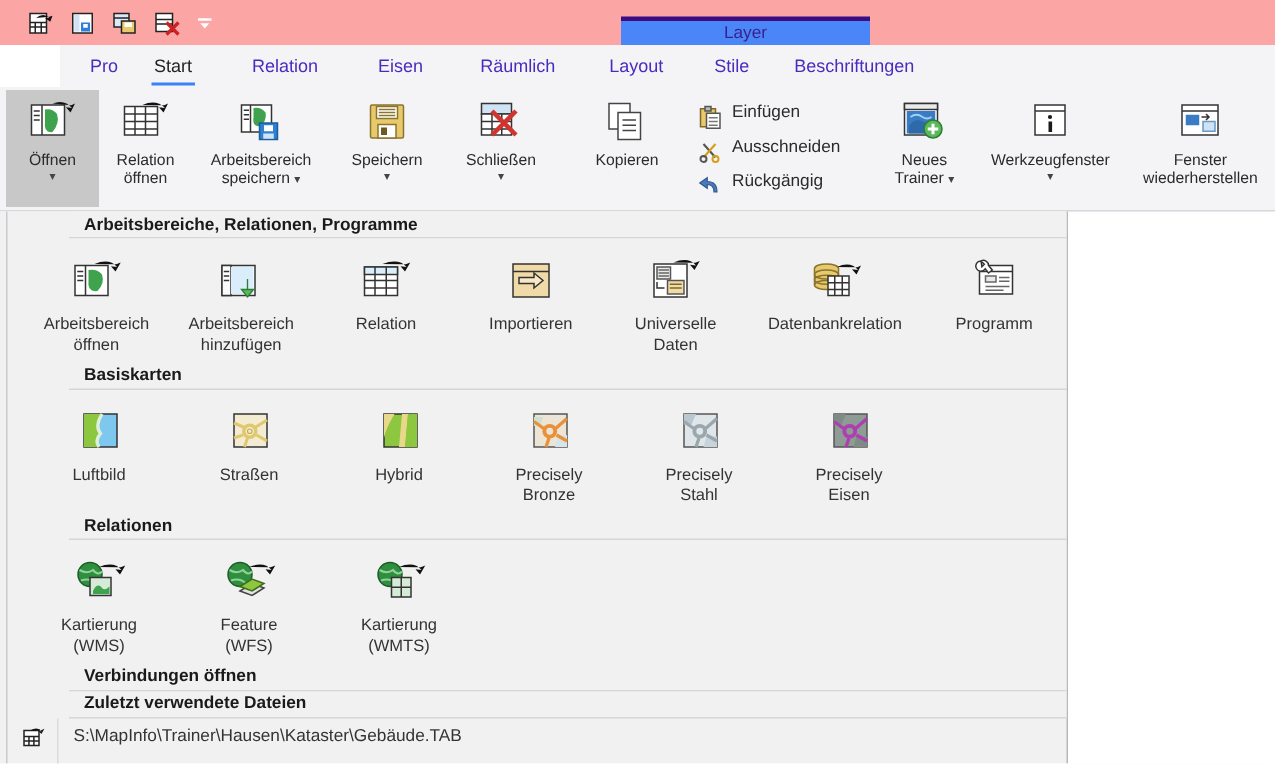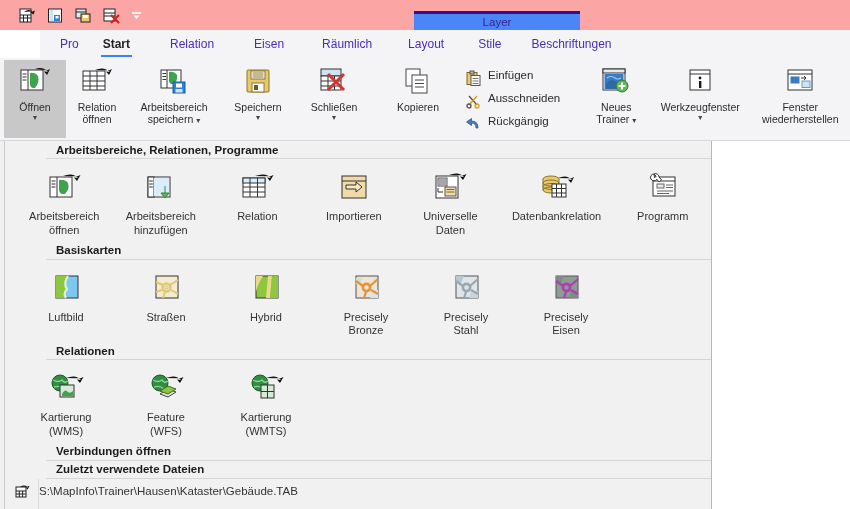--- a/index.html
+++ b/index.html
@@ -44,21 +44,21 @@
   .ctx-tabs-bg {
     position:absolute; left:414px; top:30px; width:166px; height:28px;
     background:#e2dcea;
   }
   .tab {
     position:relative; z-index:2;
     height:28px; padding:0 12px;
     display:flex; align-items:center; justify-content:center;
     font-size:12px; color:#4a2bbf; cursor:default; white-space:nowrap;
   }
-  .tab.active { font-weight:bold; color:#232323; }
+  .tab.active { font-weight:normal; color:#232323; }
   .tab.active .tab-underline {
     position:absolute; left:10px; right:10px; bottom:1px; height:2px; background:#3b82f6;
   }
   .tab.ctx { color:#4a2bbf; }
 
   
   .ribbon {
     position:absolute; left:0; top:58px; width:850px; height:83px;
     background:#f4f4f6; border-bottom:1px solid #d8d8dc;
     display:flex; align-items:flex-start;
@@ -110,21 +110,21 @@
     display:flex; flex-direction:column; align-items:center;
     font-size:11px; color:#333; text-align:center; line-height:1.25; cursor:default;
   }
   .tile .ticon { height:36px; display:flex; align-items:center; justify-content:center; margin-bottom:5px; }
 
   .file-row {
     height:25px; display:flex; align-items:center; gap:0;
     font-size:11.5px; color:#333; cursor:default;
   }
   .file-row .ficon { width:32px; display:flex; align-items:center; justify-content:center; }
-  .file-row .fpath { padding-left:0; border-left:1px solid #dcdcdc; height:25px; display:flex; align-items:center; padding-right:8px;text-align:right;}
+  .file-row .fpath { padding-left:10px; border-left:1px solid #dcdcdc; height:25px; display:flex; align-items:center; padding-right:8px;text-align:right;}
 </style>
 </head>
 <body>
 
 <div class="app">
 
   <div class="titlebar">
     <div class="qat">
       <div class="qat-btn">
         <svg width="17" height="17" viewBox="0 0 17 17">

